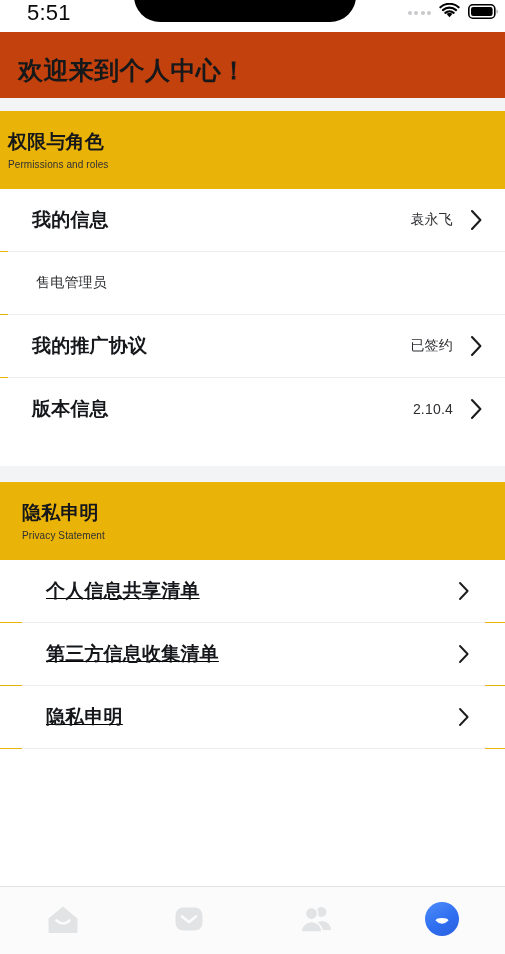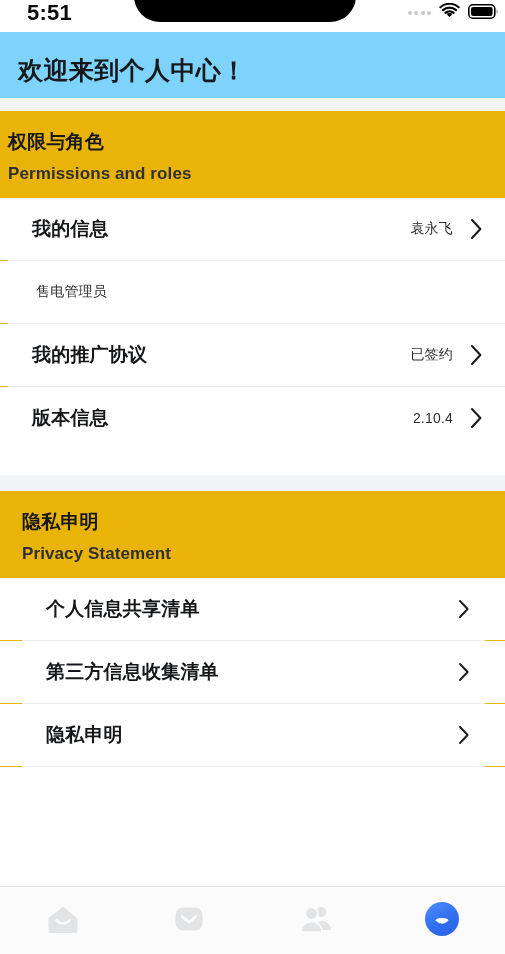--- a/index.html
+++ b/index.html
@@ -21,21 +21,21 @@
     position: relative;
     height: 32px;
     width: 505px;
     background: #ffffff;
   }
   .status-time {
     position: absolute;
     left: 27px;
     top: -1px;
     font-size: 22px;
-    font-weight: 700;
+    font-weight: 400;
     color: #0b0b0b;
     letter-spacing: 0.2px;
     line-height: 28px;
   }
   .notch {
     position: absolute;
     left: 134px;
     top: -26px;
     width: 222px;
     height: 48px;
@@ -64,21 +64,21 @@
     border-radius: 50%;
   }
   .wifi-icon { display: block; }
   .battery-icon { display: block; margin-left: 1px; }
 
   
   .page-header {
     padding: 22px 0 0 18px;
     height: 66px;
     box-sizing: border-box;
-    background: #7dd3fc;
+    background: #c2410c;
   }
   .page-title {
     font-size: 25px;
     font-weight: 700;
     color: #17181a;
     letter-spacing: 0.4px;
     line-height: 32px;
   }
 
   
@@ -97,39 +97,39 @@
   }
   .section-head.inset { padding-left: 22px; }
   .section-title {
     font-size: 19px;
     font-weight: 700;
     color: #15171a;
     line-height: 25px;
     letter-spacing: 0.2px;
   }
   .section-subtitle {
-    font-size: 17px;
-    font-weight: 700;
+    font-size: 10px;
+    font-weight: 400;
     color: #2e3033;
     line-height: 20px;
-    margin-top: 10px;
+    margin-top: 1px;
     letter-spacing: 0.1px;
   }
 
   
   .row {
     display: flex;
     align-items: center;
     height: 62px;
     padding: 0 18px 0 8px;
     box-sizing: border-box;
     position: relative;
     background: #ffffff;
   }
-  .row.inset { padding-left: 22px; padding-right: 30px; }
+  .row.inset { padding-left: 22px; padding-right: 30px; text-decoration: underline; }
 
   .row-divider {
     height: 1px;
     background: #ededee;
     margin-left: 8px;
     margin-right: 0;
   }
   .row-divider.inset { margin-left: 22px; margin-right: 20px; }
 
   .row-label {

